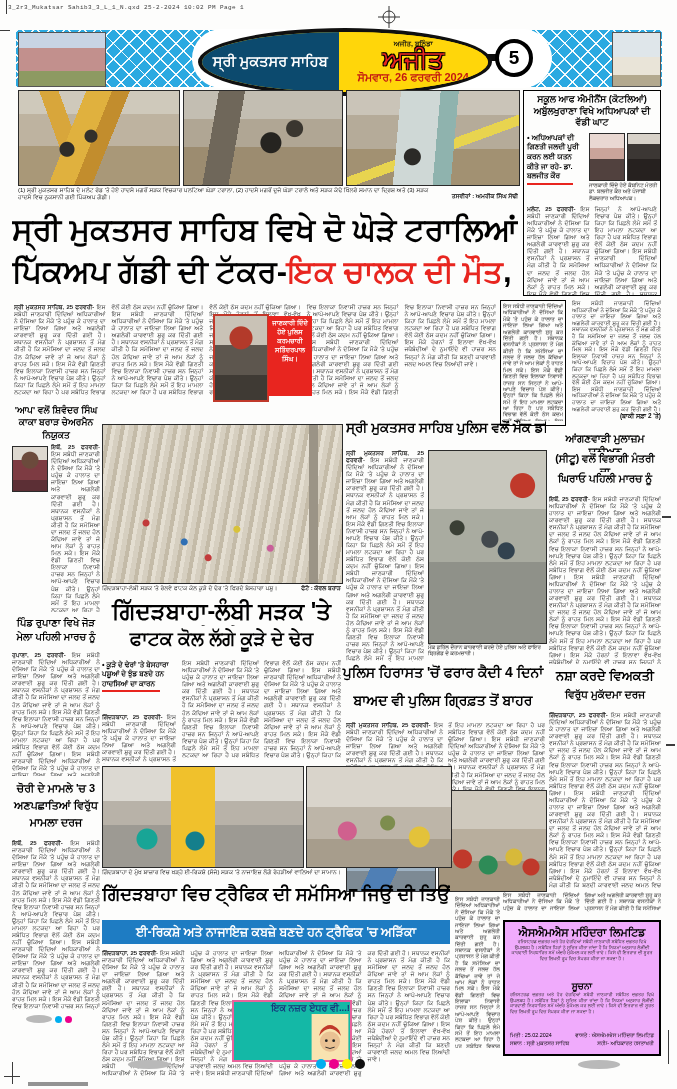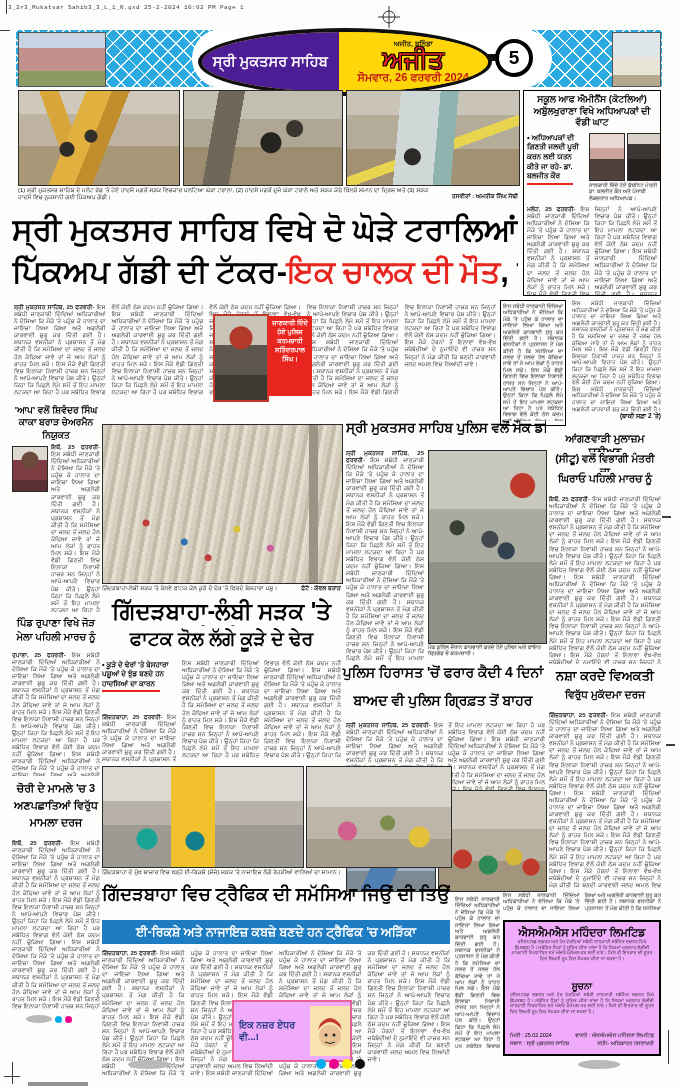--- a/index.html
+++ b/index.html
@@ -7,42 +7,42 @@
          font-family:"Liberation Sans","DejaVu Sans",sans-serif;}
   .abs{position:absolute;}
   .t{font-size:6px;line-height:1.18;text-align:justify;color:#1d1d1d;overflow:hidden;word-break:break-word;}
   .t .dl{font-weight:bold;}
   .hd{font-weight:bold;color:#000;text-align:center;overflow:hidden;}
   .cap{font-size:6px;line-height:1.2;color:#101010;overflow:hidden;}
   .ph{border:1px solid #2b2b2b;overflow:hidden;}
   .cols2{column-count:2;column-gap:5px;}
   .cols4{column-count:4;column-gap:6px;}
   .cols5{column-count:5;column-gap:6px;}
-  .red{color:#e8251f;font-family:Liberation Serif, serif;}
+  .red{color:#e8251f;}
   .slug{font-family:"Liberation Mono","DejaVu Sans Mono",monospace;font-size:6px;color:#3a3a3a;letter-spacing:.4px;}
   .band-blue{background:
      repeating-linear-gradient(45deg, rgba(255,255,255,.95) 0 1.4px, transparent 1.4px 11px),
      repeating-linear-gradient(-45deg, rgba(255,255,255,.95) 0 1.4px, transparent 1.4px 11px),
      #2ba9e1;}
   .oval{border:4px solid #101010;border-radius:50%;overflow:hidden;display:flex;background:#ffd60a;}
-  .oval-left{background:#4c1d95;color:#fff;display:flex;align-items:center;justify-content:center;
+  .oval-left{background:#0c4a6e;color:#fff;display:flex;align-items:center;justify-content:center;
              font-weight:bold;font-size:14.5px;width:47%;text-align:center;line-height:1.1;padding:0 2px;}
   .oval-right{width:53%;display:flex;flex-direction:column;align-items:center;justify-content:center;background:#ffd60a;}
   .brand{color:#e8251f;font-weight:normal;font-size:25px;line-height:.95;
          text-shadow:1px 1px 0 #000,-1px 1px 0 #000,1px -1px 0 #000,-1px -1px 0 #000;}
   .edition{font-size:7px;font-weight:bold;color:#111;}
   .dateline-red{font-size:11px;font-weight:bold;color:#c41712;}
   .pg-circle{border:4px solid #000;border-radius:50%;background:#fff;display:flex;align-items:center;justify-content:center;
              font-weight:bold;font-size:19px;color:#000;}
   .mainline{font-weight:bold;text-align:center;white-space:nowrap;overflow:hidden;color:#000;}
   .redbox{background:#e8251f;color:#fff;font-weight:bold;font-size:6.6px;line-height:1.35;padding:3px;text-align:center;overflow:hidden;}
   .bullet-sub{font-weight:bold;font-size:7.4px;line-height:1.3;color:#000;text-align:left;}
   .blueband{background:#1e7cc3;color:#fff;font-weight:bold;display:flex;align-items:center;justify-content:center;
             font-size:12.5px;overflow:hidden;white-space:nowrap;}
-  .inset-pink{border:2px solid #e8639c;background:#f0abfc;display:flex;align-items:center;overflow:hidden;}
+  .inset-pink{border:2px solid #e8639c;background:#14b8a6;display:flex;align-items:flex-end;overflow:hidden;flex-direction:column;}
   .adbox{border:2px solid #000;background:#f0abfc;padding:4px 5px;overflow:hidden;}
   .adtiny{font-size:4.6px;line-height:1.25;color:#222;text-align:center;overflow:hidden;}
   .dot{border-radius:50%;display:inline-block;}
   .mark{background:#3c3c3c;}
   .grayblob{background:#b9b9b9;border-radius:50%;}
 </style>
 </head>
 <body>
 
 <div class="sheet">

